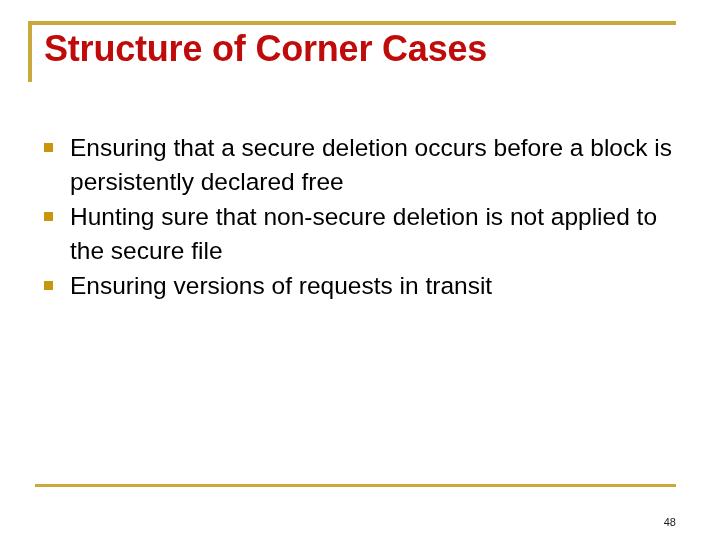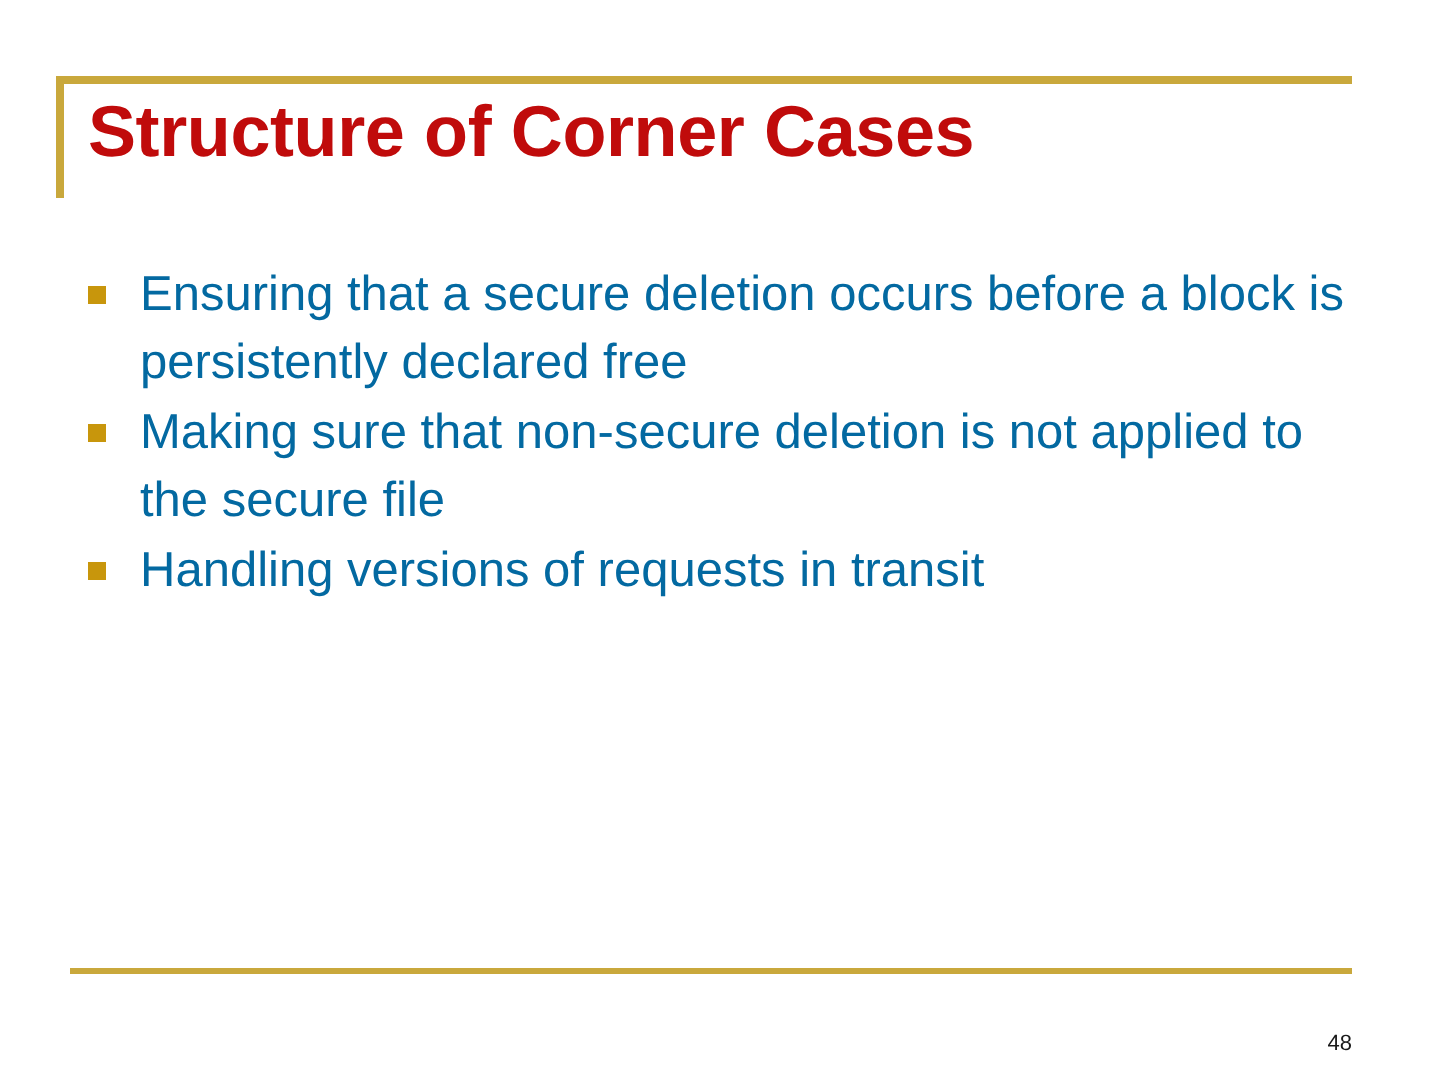--- a/index.html
+++ b/index.html
@@ -24,21 +24,20 @@
     background: #ffffff;
   }
 
   
   #title-area {
     position: absolute;
     left: 28px;
     top: 21px;
     width: 648px;
     height: 62px;
-    margin-top: 17px;
   }
   #title-border-top {
     position: absolute;
     left: 0;
     top: 0;
     width: 648px;
     height: 4px;
     background: #c9a83c;
   }
   #title-border-left {
@@ -67,21 +66,21 @@
     left: 38px;
     top: 131px;
     width: 650px;
   }
   .bullet-item {
     position: relative;
     padding-left: 32px;
     margin: 0 0 1px 0;
     font-size: 24.5px;
     line-height: 34px;
-    color: #0369a1;
+    color: #000000;
   }
   .bullet-marker {
     position: absolute;
     left: 6px;
     top: 12px;
     width: 9px;
     height: 9px;
     background: #c8960c;
   }
   .bullet-text {
@@ -120,27 +119,27 @@
   <div id="body-list">
 
     <div class="bullet-item">
       <span class="bullet-marker"></span>
       <span class="bullet-text">Ensuring that a secure deletion occurs before a block is persistently declared free</span>
     </div>
 
 
     <div class="bullet-item">
       <span class="bullet-marker"></span>
-      <span class="bullet-text">Making sure that non-secure deletion is not applied to the secure file</span>
+      <span class="bullet-text">Hunting sure that non-secure deletion is not applied to the secure file</span>
     </div>
 
 
     <div class="bullet-item">
       <span class="bullet-marker"></span>
-      <span class="bullet-text">Handling versions of requests in transit</span>
+      <span class="bullet-text">Ensuring versions of requests in transit</span>
     </div>
 
   </div>
 
   <div id="footer-rule"></div>
 
   <div id="page-number">48</div>
 
 </div>
 

